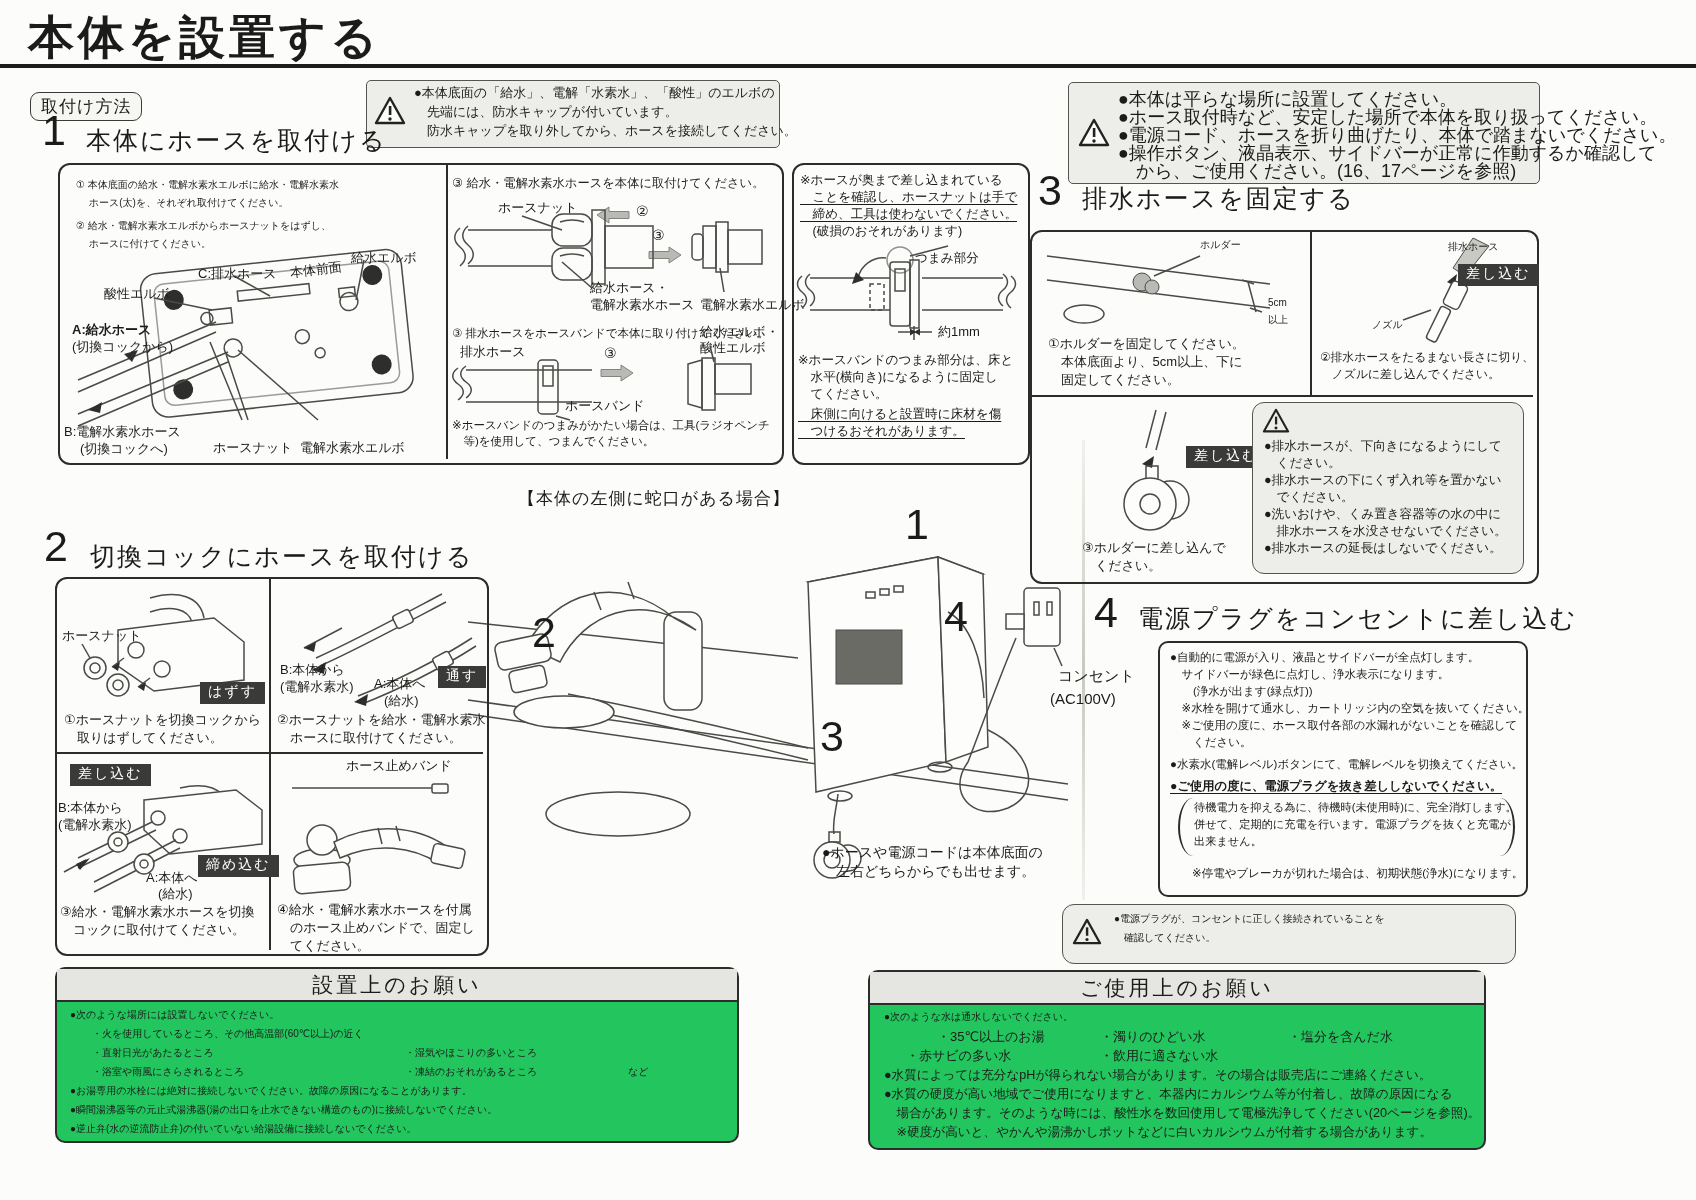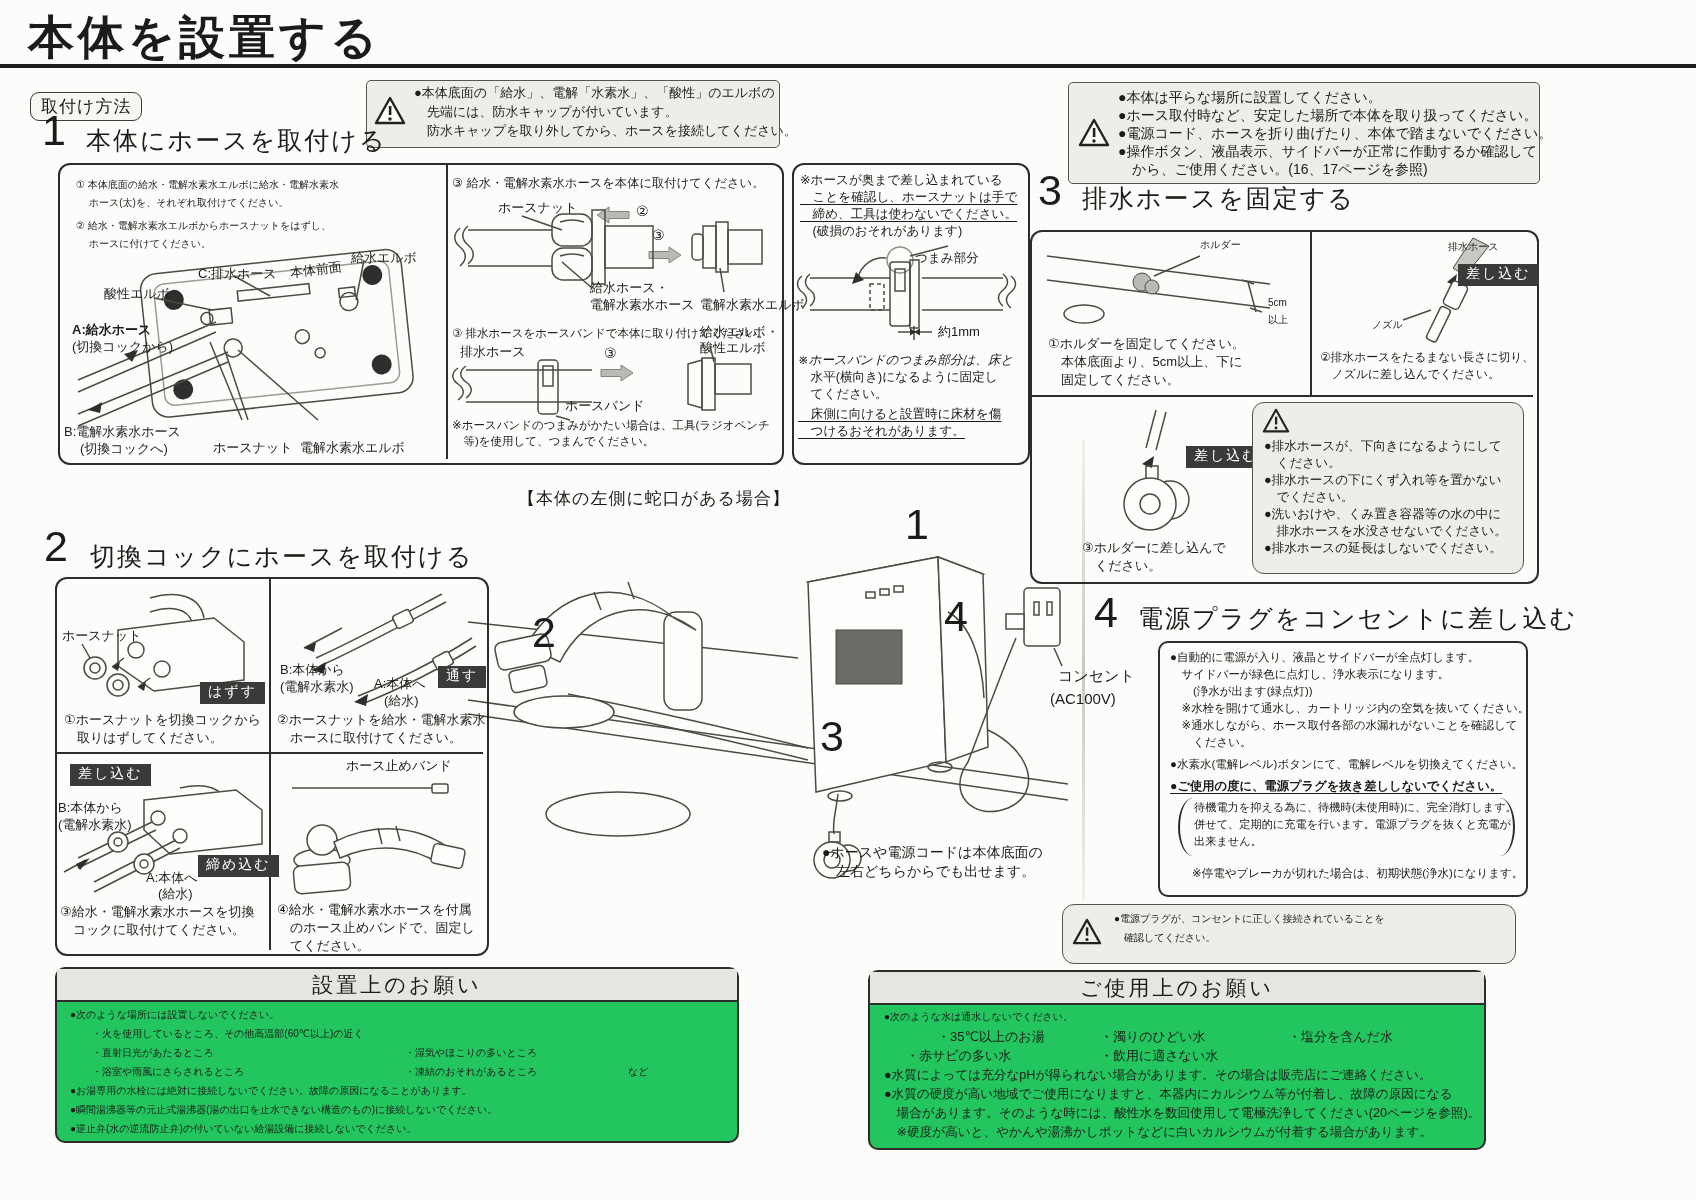--- a/index.html
+++ b/index.html
@@ -1,19 +1,19 @@
 <!DOCTYPE html>
 <html><head>
 <meta charset="utf-8">
 <style>
   html,body{margin:0;padding:0;background:#9a9a96;font-family:"Liberation Sans","DejaVu Sans",sans-serif;}
   #page{position:relative;width:1696px;height:1200px;background:#fcfcfa;overflow:hidden;color:#1b1b19;}
   .t{position:absolute;font-size:13.5px;line-height:1.3;color:#1b1b19;white-space:nowrap;}
   .f112{font-size:11.2px}.f115{font-size:11.5px}.f118{font-size:11.8px}.f12{font-size:12.3px}
-  .f123{font-size:12.3px}.f125{font-size:12.6px}.f128{font-size:14px}.f13{font-size:13px}
+  .f123{font-size:12.3px}.f125{font-size:12.6px}.f128{font-size:18px}.f13{font-size:13px}
   .f135{font-size:10px}.f14{font-size:14px}.f15{font-size:15px}.f17{font-size:17px}
   .ttl{font-size:46px;font-weight:600;letter-spacing:4px;}
   .rule{position:absolute;background:#1d1d1b;}
   .methodbdg{position:absolute;border:1.6px solid #3a3a36;border-radius:9px;background:#f6f6f3;
     font-size:17px;padding:2px 10px;letter-spacing:1px;}
   .stepnum{position:absolute;font-size:43px;font-weight:500;letter-spacing:0;}
   .steptitle{position:absolute;font-size:25px;letter-spacing:2px;}
   .bdg{position:absolute;background:#3a3a38;color:#fff;font-size:14px;padding:1px 8px 3px;letter-spacing:2px;}
   .box{position:absolute;border:2px solid #2c2c2a;border-radius:12px;}
   .wbox{position:absolute;background:#ededea;border:1.4px solid #55544e;border-radius:5px;}
@@ -195,21 +195,21 @@
     <path class="ln" d="M88,6 A26,26 0 0,0 60,26"></path>
     <polygon class="dk" points="58,20 54,32 66,28"></polygon>
     <circle class="ln" cx="102" cy="8" r="13" opacity="0.6"></circle>
     <path class="ln" d="M112,4 L150,-6" stroke-width="1"></path>
     <path class="ln" d="M116,74 L116,88 M100,80 L112,80 M134,80 L122,80" stroke-width="1.2"></path>
     <polygon class="dk" points="112,76.5 112,83.5 118,80"></polygon>
     <polygon class="dk" points="122,76.5 122,83.5 116,80"></polygon>
   </svg>
   <div class="t f125" style="left:915px;top:250px;">つまみ部分</div>
   <div class="t f13" style="left:938px;top:324px;">約1mm</div>
-  <div class="t f125" style="left:798px;top:352px;font-style:italic;">※ホースバンドのつまみ部分は、床と</div>
+  <div class="t f125" style="left:798px;top:352px;">※ホースバンドのつまみ部分は、床と</div>
   <div class="t f125" style="left:798px;top:369px;">　水平(横向き)になるように固定し</div>
   <div class="t f125" style="left:798px;top:386px;">　てください。</div>
   <div class="t f125 ul" style="left:798px;top:406px;">　床側に向けると設置時に床材を傷</div>
   <div class="t f125 ul" style="left:798px;top:423px;">　つけるおそれがあります。</div>
 
   <div class="t f17" style="left:518px;top:488px;letter-spacing:1px;">【本体の左側に蛇口がある場合】</div>
 
   <div class="fold"></div>
 
   <svg class="ill" style="left:468px;top:462px;" width="600" height="435" viewBox="0 0 600 435">
@@ -426,21 +426,21 @@
   <div class="t f125" style="left:1264px;top:540px;">●排水ホースの延長はしないでください。</div>
 
   <div class="stepnum" style="left:1094px;top:588px;">4</div>
   <div class="steptitle" style="left:1138px;top:602px;">電源プラグをコンセントに差し込む</div>
 
   <div class="box" style="left:1158px;top:641px;width:366px;height:252px;border-radius:10px;"></div>
   <div class="t f115" style="left:1170px;top:650px;">●自動的に電源が入り、液晶とサイドバーが全点灯します。</div>
   <div class="t f115" style="left:1170px;top:667px;">　サイドバーが緑色に点灯し、浄水表示になります。</div>
   <div class="t f115" style="left:1170px;top:684px;">　　(浄水が出ます(緑点灯))</div>
   <div class="t f115" style="left:1170px;top:701px;">　※水栓を開けて通水し、カートリッジ内の空気を抜いてください。</div>
-  <div class="t f115" style="left:1170px;top:718px;">　※通水しながら、ホース取付各部の水漏れがないことを確認して</div>
+  <div class="t f115" style="left:1170px;top:718px;">　※ご使用の度に、ホース取付各部の水漏れがないことを確認して</div>
   <div class="t f115" style="left:1170px;top:735px;">　　ください。</div>
   <div class="t f115" style="left:1170px;top:757px;">●水素水(電解レベル)ボタンにて、電解レベルを切換えてください。</div>
   <div class="t f123 b ul" style="left:1170px;top:779px;">●ご使用の度に、電源プラグを抜き差ししないでください。</div>
   <div class="paren paren-l" style="left:1178px;top:798px;"></div>
   <div class="t f112" style="left:1194px;top:800px;">待機電力を抑える為に、待機時(未使用時)に、完全消灯します。</div>
   <div class="t f112" style="left:1194px;top:817px;">併せて、定期的に充電を行います。電源プラグを抜くと充電が</div>
   <div class="t f112" style="left:1194px;top:834px;">出来ません。</div>
   <div class="paren paren-r" style="left:1500px;top:798px;"></div>
   <div class="t f115" style="left:1192px;top:866px;">※停電やブレーカが切れた場合は、初期状態(浄水)になります。</div>
 

